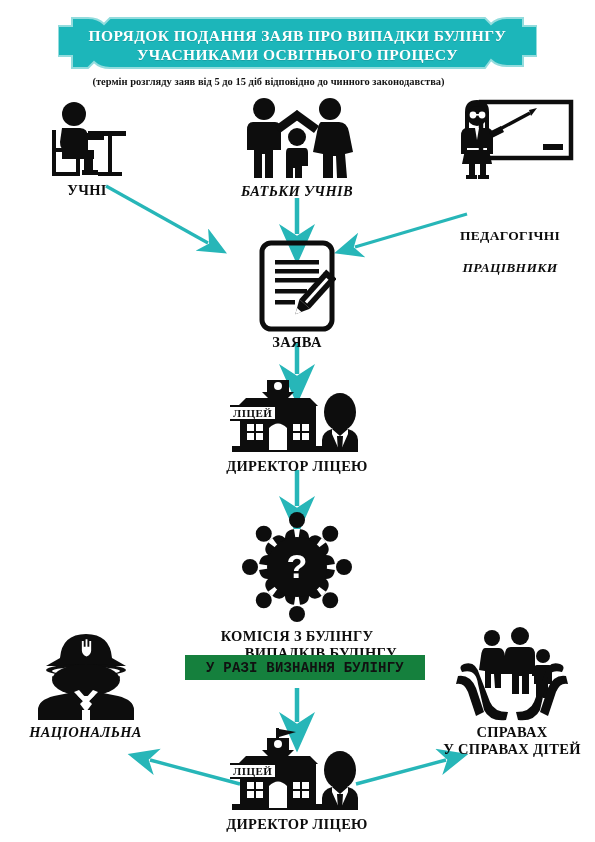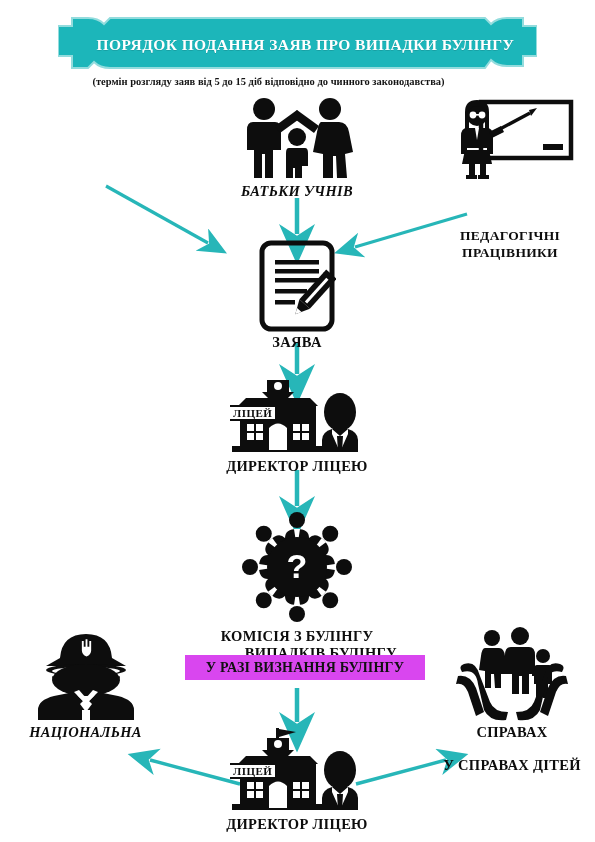--- a/index.html
+++ b/index.html
@@ -15,21 +15,20 @@
 
   
   .banner{
     position:absolute;left:58px;top:16px;width:479px;height:58px;
   }
   .banner svg{display:block;width:100%;height:100%;}
   .banner-text{
     position:absolute;left:0;top:0;width:479px;height:58px;
     display:flex;flex-direction:column;align-items:center;justify-content:center;
     gap:1px;
-    margin-left:8px;
   }
   .banner-line{
     color:#ffffff;font-weight:bold;font-size:15.5px;letter-spacing:.4px;
     line-height:18px;white-space:nowrap;
     text-shadow:0 1px 0 rgba(0,0,0,.12);
   }
   .subtitle{
     position:absolute;left:0;top:76px;width:537px;text-align:center;
     font-size:10.5px;font-weight:bold;color:#141414;letter-spacing:0px;
   }
@@ -40,21 +39,21 @@
     font-weight:bold;font-size:14.5px;line-height:16.5px;color:#0d0d0d;
     letter-spacing:.3px;white-space:nowrap;margin-top:2px;
   }
   .node .cap.small{font-size:13.5px;margin-top:48px;}
   .icon-wrap{display:flex;align-items:flex-end;justify-content:center;}
   svg.ic{display:block;}
 
   
   .highlight{
     position:absolute;left:185px;top:655px;width:240px;height:25px;
-    background:#d946ef;display:flex;align-items:center;justify-content:center;
+    background:#15803d;display:flex;align-items:center;justify-content:center;font-family:Liberation Mono, monospace;
   }
   .highlight span{
     font-weight:bold;font-size:14px;color:#111;letter-spacing:.2px;white-space:nowrap;
   }
 
   
   .arrows{position:absolute;left:0;top:0;width:595px;height:842px;pointer-events:none;}
 </style>
 </head>
 <body>
@@ -62,20 +61,21 @@
 <div class="stage">
 
   <div class="banner">
     <svg viewBox="0 0 479 58" preserveAspectRatio="none">
       <path d="M0,10 L14,10 L14,2 L30,2 Q40,2 46,8 L52,2 L427,2 L433,8 Q439,2 449,2 L465,2 L465,10 L479,10
                L479,40 L465,40 L465,50 L449,50 Q439,50 433,44 L427,52 L52,52 Q42,52 36,46 L30,52 L14,52 L14,40 L0,40 Z" fill="#1cb6ba" stroke="#93dcdd" stroke-width="2"></path>
       <path d="M36,6 L443,6 L443,48 L36,48 Z" fill="#1cb6ba" opacity="0"></path>
     </svg>
     <div class="banner-text">
       <div class="banner-line">ПОРЯДОК ПОДАННЯ ЗАЯВ ПРО ВИПАДКИ БУЛІНГУ</div>
+      <div class="banner-line">УЧАСНИКАМИ ОСВІТНЬОГО ПРОЦЕСУ</div>
     </div>
   </div>
   <div class="subtitle">(термін розгляду заяв від 5 до 15 діб відповідно до чинного законодавства)</div>
 
   <svg class="arrows" viewBox="0 0 595 842">
     <defs>
       <marker id="ah" markerWidth="10" markerHeight="10" refX="2.2" refY="4" orient="auto">
         <path d="M0,0 L9,4 L0,8 L2.6,4 Z" fill="#27b6b8"></path>
       </marker>
     </defs>
@@ -90,20 +90,50 @@
 
     <line x1="297" y1="470" x2="297" y2="506" stroke="#27b6b8" stroke-width="4.5" marker-end="url(#ah)"></line>
 
     <line x1="297" y1="688" x2="297" y2="722" stroke="#27b6b8" stroke-width="4.5" marker-end="url(#ah)"></line>
 
     <path d="M240,784 L150,760" stroke="#27b6b8" stroke-width="3.4" fill="none" marker-end="url(#ah)"></path>
 
     <path d="M356,784 L446,760" stroke="#27b6b8" stroke-width="3.4" fill="none" marker-end="url(#ah)"></path>
   </svg>
 
+  <div class="node" style="left:22px;top:100px;width:130px;">
+    <div class="icon-wrap">
+      <svg class="ic" width="110" height="80" viewBox="0 0 110 80">
+
+        <circle cx="42" cy="14" r="12" fill="#0d0d0d"></circle>
+
+        <path d="M30,28 L48,28 Q56,28 56,38 L56,50 L34,50 Q28,50 28,42 Z" fill="#0d0d0d"></path>
+
+        <rect x="50" y="33" width="22" height="7" fill="#0d0d0d"></rect>
+
+        <rect x="30" y="50" width="32" height="9" fill="#0d0d0d"></rect>
+
+        <rect x="52" y="50" width="9" height="24" fill="#0d0d0d"></rect>
+
+        <rect x="50" y="70" width="16" height="5" fill="#0d0d0d"></rect>
+
+        <rect x="20" y="30" width="4" height="46" fill="#0d0d0d"></rect>
+        <rect x="20" y="48" width="24" height="4" fill="#0d0d0d"></rect>
+
+        <rect x="20" y="72" width="28" height="4" fill="#0d0d0d"></rect>
+        <rect x="44" y="52" width="4" height="24" fill="#0d0d0d"></rect>
+
+        <rect x="56" y="31" width="38" height="5" fill="#0d0d0d"></rect>
+
+        <rect x="76" y="36" width="4" height="40" fill="#0d0d0d"></rect>
+        <rect x="66" y="72" width="24" height="4" fill="#0d0d0d"></rect>
+      </svg>
+    </div>
+    <div class="cap">УЧНІ</div>
+  </div>
 
   <div class="node" style="left:222px;top:96px;width:150px;font-style:italic;">
     <div class="icon-wrap">
       <svg class="ic" width="120" height="85" viewBox="0 0 120 85">
 
         <circle cx="27" cy="13" r="11" fill="#0d0d0d"></circle>
         <path d="M16,26 L38,26 Q44,26 44,34 L44,54 L36,54 L36,82 L28,82 L28,58 L25,58 L25,82 L17,82 L17,54 L10,54 L10,34 Q10,26 16,26 Z" fill="#0d0d0d"></path>
 
         <path d="M38,30 L60,14 L65,21 L43,37 Z" fill="#0d0d0d"></path>
 
@@ -144,21 +174,21 @@
         <rect x="35" y="66" width="6" height="13" fill="#0d0d0d"></rect>
         <rect x="21" y="77" width="11" height="4" fill="#0d0d0d"></rect>
         <rect x="33" y="77" width="11" height="4" fill="#0d0d0d"></rect>
 
         <path d="M44,34 L56,28 L59,34 L47,40 Z" fill="#0d0d0d"></path>
         <line x1="55" y1="31" x2="85" y2="15" stroke="#0d0d0d" stroke-width="3.4"></line>
         <path d="M84,12 L92,10 L86,18 Z" fill="#0d0d0d"></path>
       </svg>
     </div>
     <div class="cap small">ПЕДАГОГІЧНІ</div>
-    <div class="cap small" style="margin-top:0;">ПРАЦІВНИКИ</div>
+    <div class="cap small" style="margin-top:15px;font-style:italic;">ПРАЦІВНИКИ</div>
   </div>
 
   <div class="node" style="left:237px;top:240px;width:120px;">
     <div class="icon-wrap">
       <svg class="ic" width="78" height="92" viewBox="0 0 78 92">
         <rect x="4" y="3" width="70" height="86" rx="9" fill="none" stroke="#0d0d0d" stroke-width="5"></rect>
         <rect x="17" y="20" width="44" height="4.5" fill="#0d0d0d"></rect>
         <rect x="17" y="29" width="44" height="4.5" fill="#0d0d0d"></rect>
         <rect x="17" y="38" width="44" height="4.5" fill="#0d0d0d"></rect>
         <rect x="17" y="49" width="32" height="4.5" fill="#0d0d0d"></rect>
@@ -313,21 +343,21 @@
         <rect x="78" y="45" width="7" height="5" fill="#0d0d0d"></rect>
 
         <path d="M8,46 Q22,42 24,58 L30,84 Q36,96 52,94 L54,86 Q40,86 36,76 L26,50 Q22,34 10,38 Q4,40 8,46 Z" fill="#0d0d0d"></path>
         <path d="M4,50 Q16,48 22,62 L30,86 L22,90 L14,66 Q10,56 2,58 Z" fill="#0d0d0d"></path>
 
         <path d="M108,46 Q94,42 92,58 L86,84 Q80,96 64,94 L62,86 Q76,86 80,76 L90,50 Q94,34 106,38 Q112,40 108,46 Z" fill="#0d0d0d"></path>
         <path d="M112,50 Q100,48 94,62 L86,86 L94,90 L102,66 Q106,56 114,58 Z" fill="#0d0d0d"></path>
       </svg>
     </div>
     <div class="cap">СПРАВАХ</div>
-    <div class="cap" style="margin-top:16px;">У СПРАВАХ ДІТЕЙ</div>
+    <div class="cap" style="margin-top:0;">У СПРАВАХ ДІТЕЙ</div>
   </div>
 
   <div class="node" style="left:207px;top:726px;width:180px;">
     <div class="icon-wrap" style="position:relative;">
       <svg class="ic" width="150" height="88" viewBox="0 0 150 88">
 
         <rect x="54" y="2" width="3" height="14" fill="#0d0d0d"></rect>
         <path d="M57,3 L74,6 L57,11 Z" fill="#0d0d0d"></path>
 
         <rect x="45" y="12" width="22" height="12" fill="#0d0d0d"></rect>

